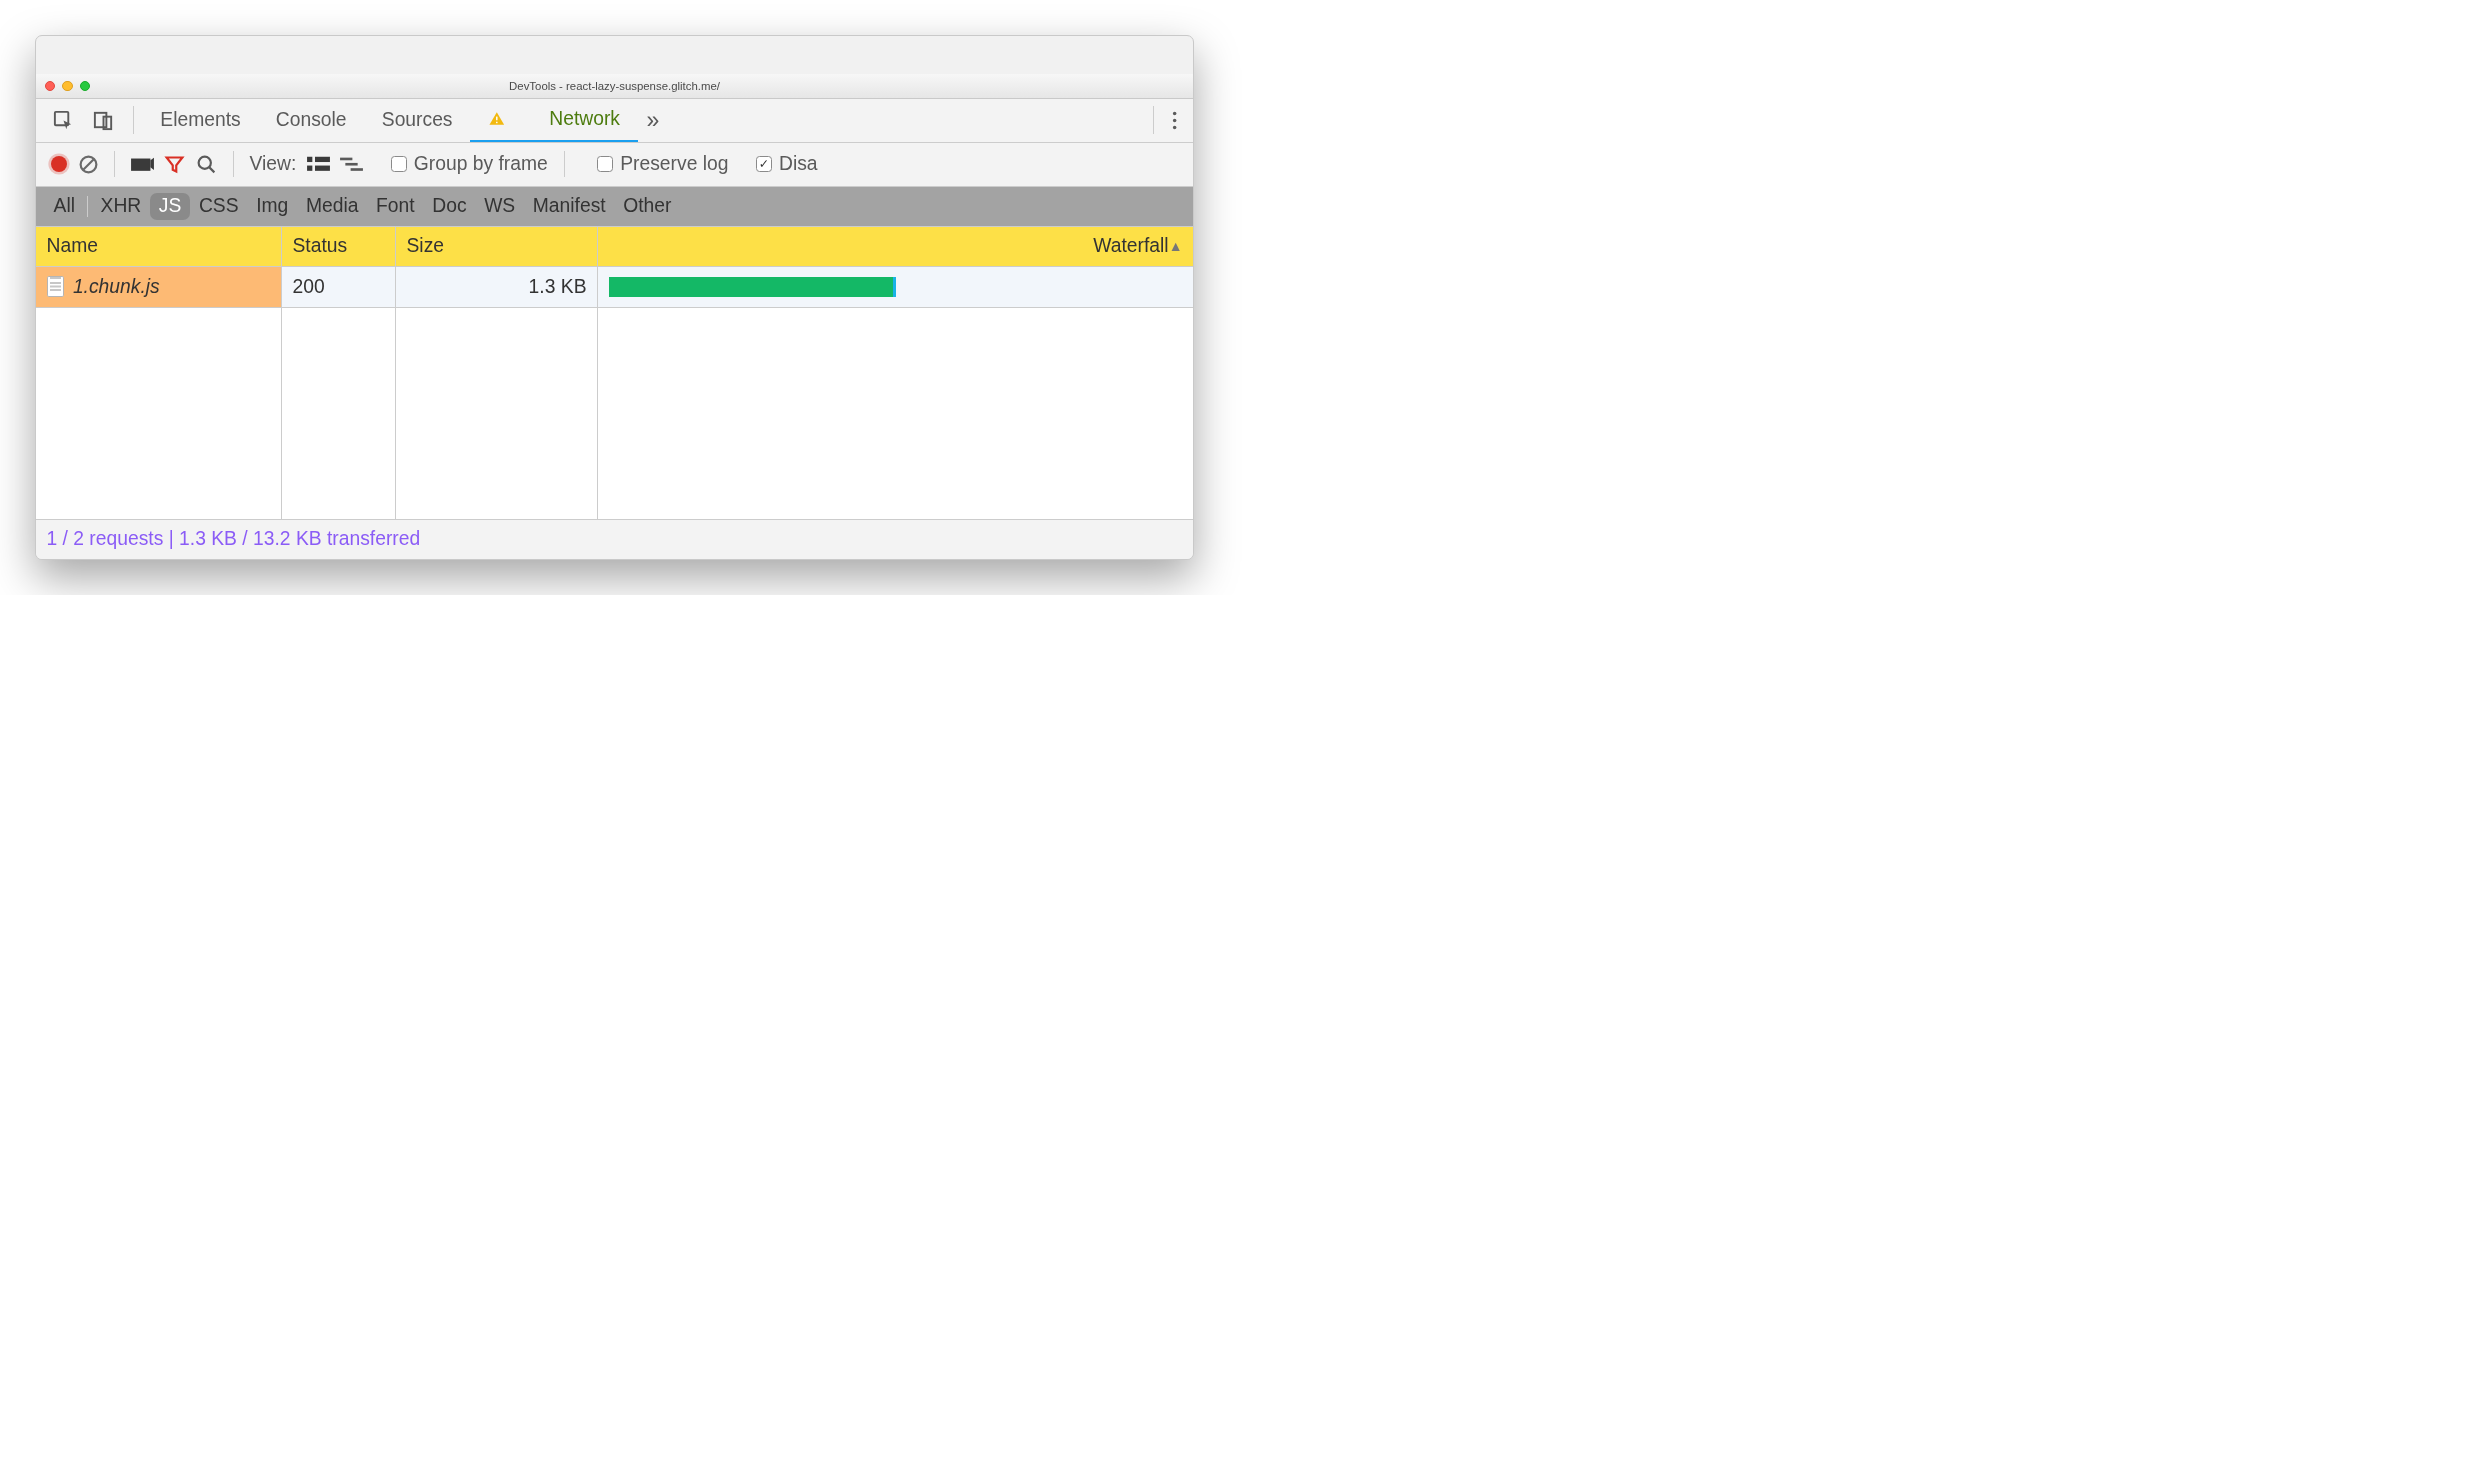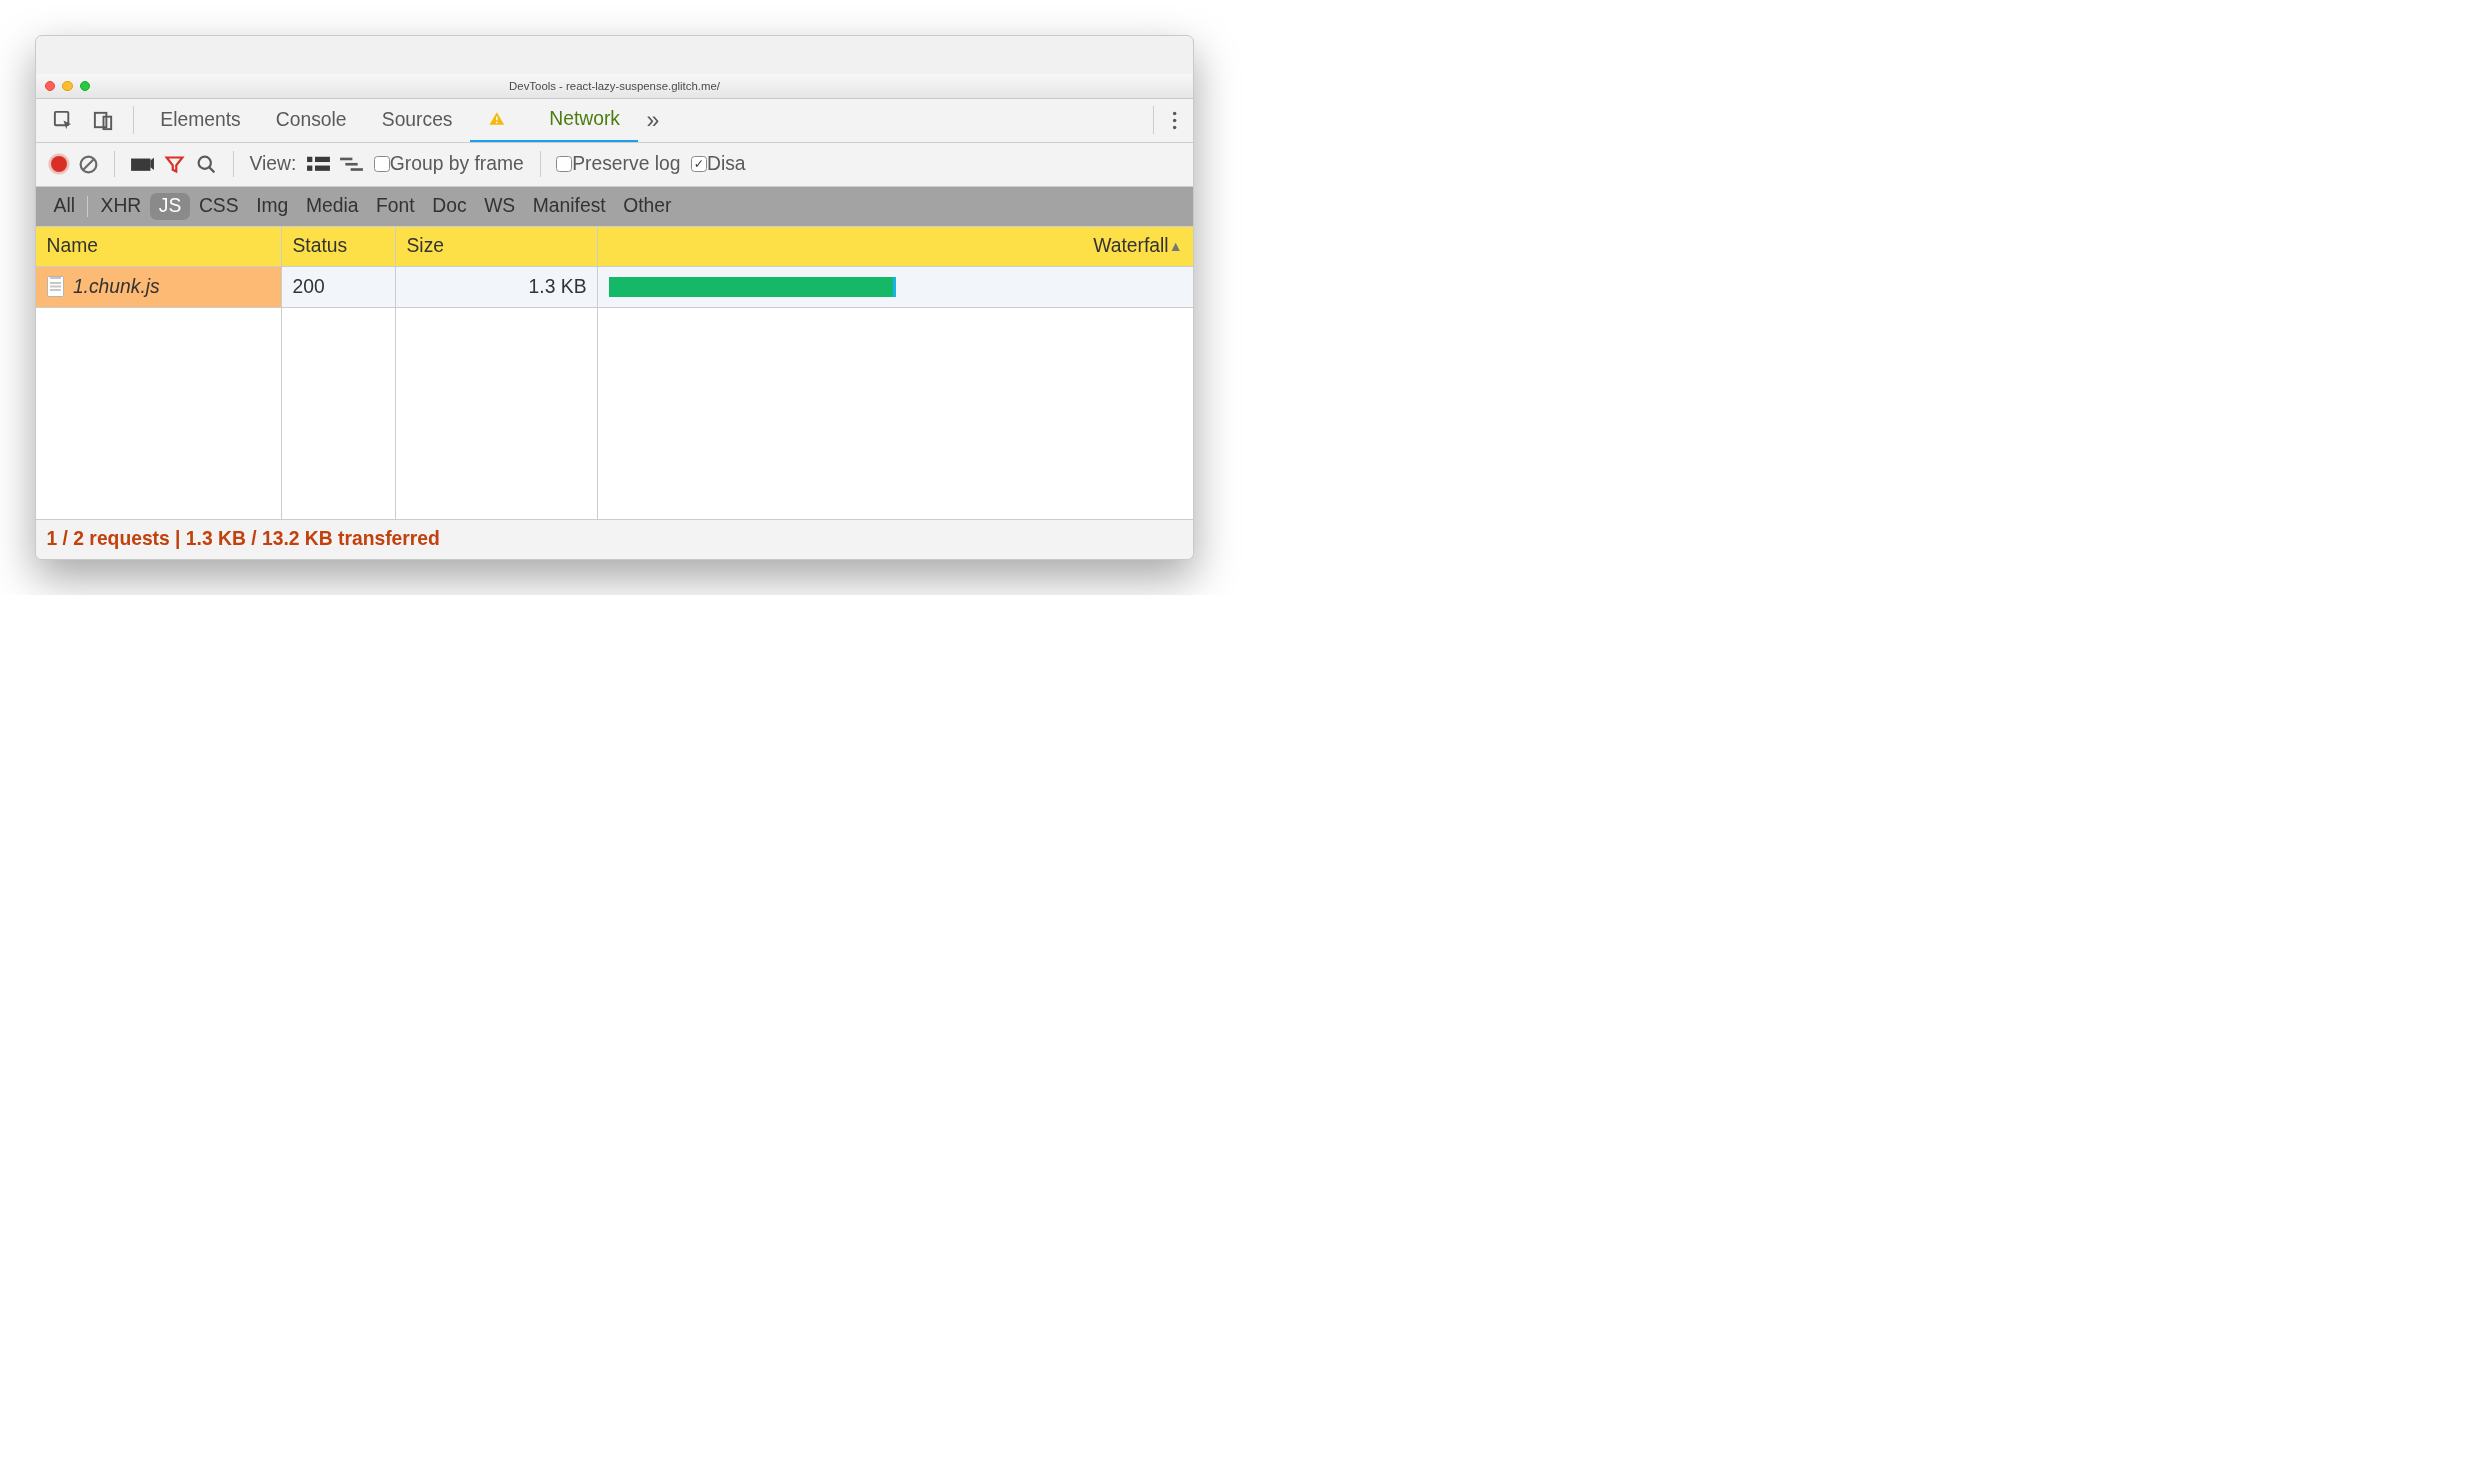--- a/index.html
+++ b/index.html
@@ -56,21 +56,21 @@
 
   .toolbar {
     display:flex; align-items:center; height:44px;
     background:#f3f3f3; border-bottom:0.9px solid #ccc;
     padding:0 15px; gap:10.5px; font-size:19.3px; color:#5a5a5a;
     overflow:hidden;
   }
   .toolbar .vsep { width:0.9px; height:26px; background:#ccc; margin:0 5.3px; }
   .toolbar .rec { width:16px; height:16px; border-radius:50%; background:#d93025; box-shadow:0 0 0 2.6px rgba(217,48,37,0.25); }
   .toolbar .icon { display:flex; align-items:center; justify-content:center; cursor:pointer; }
-  .toolbar label { display:flex; align-items:center; cursor:pointer; white-space:nowrap; }
+  .toolbar label { display:flex; align-items:center; gap:7px; cursor:pointer; white-space:nowrap;margin-left:17px; }
   .chk {
     width:16px; height:16px; border:0.9px solid #8a8a8a; border-radius:3.5px;
     background:#fff; display:inline-flex; align-items:center; justify-content:center;
     font-size:12.3px; color:#333;
   }
   .chk.checked::after { content:"✓"; }
 
   .filterbar {
     display:flex; align-items:center; height:40px;
     background:#f3f3f3; border-bottom:0.9px solid #ccc;
@@ -122,21 +122,21 @@
   .waterfall-bar {
     height:19.3px; background:#14b866;
     border-right:3.5px solid #19b3e6;
     width:50%;
   }
   .sort-arrow { color:#777; font-size:14px; }
 
   .statusbar {
     height:39px; background:#f3f3f3;
     display:flex; align-items:center; padding:0 10.5px;
-    font-size:19.3px; color:#c2410c;font-weight:bold;
+    font-size:19.3px; color:#8b5cf6;
   }
 
   svg { display:block; }
 </style>
 </head>
 <body>
 
 <div class="window">
 
   <div class="titlebar">

